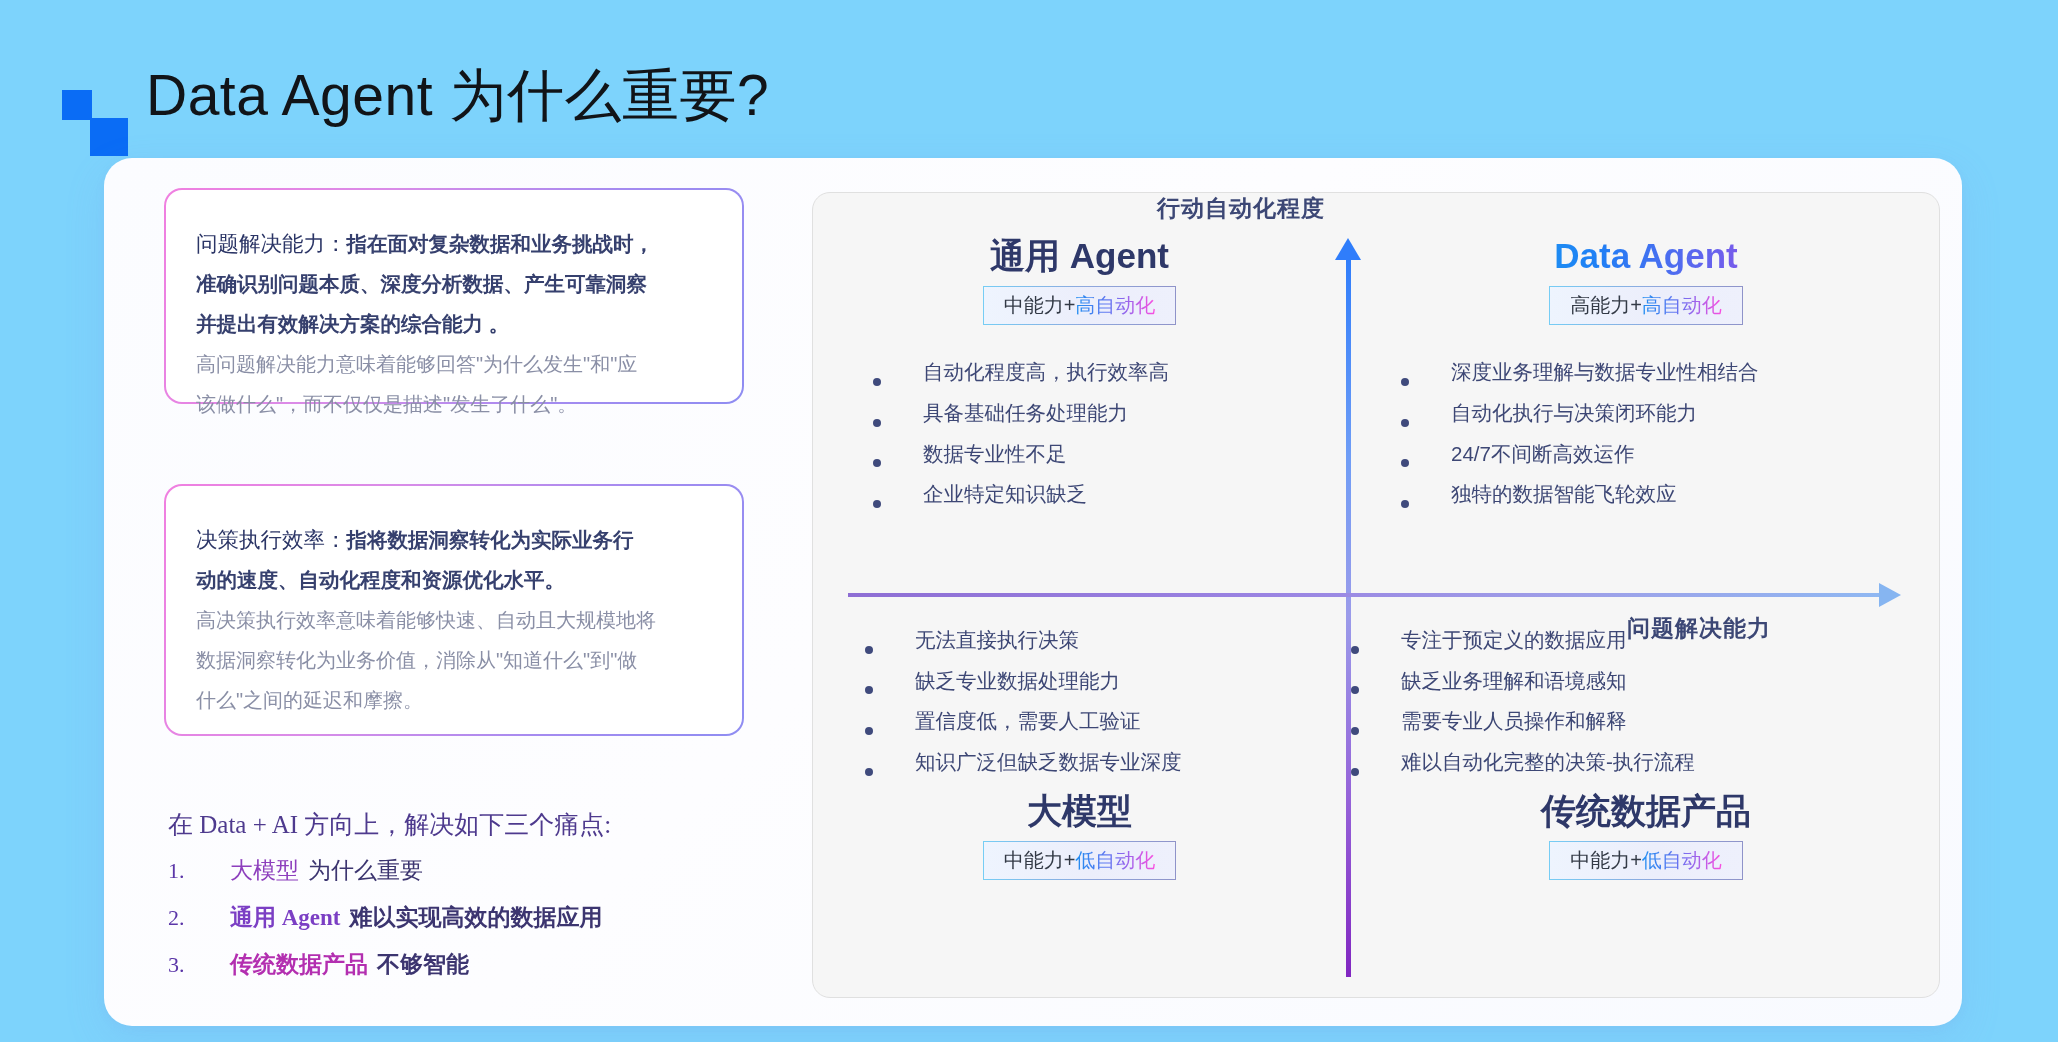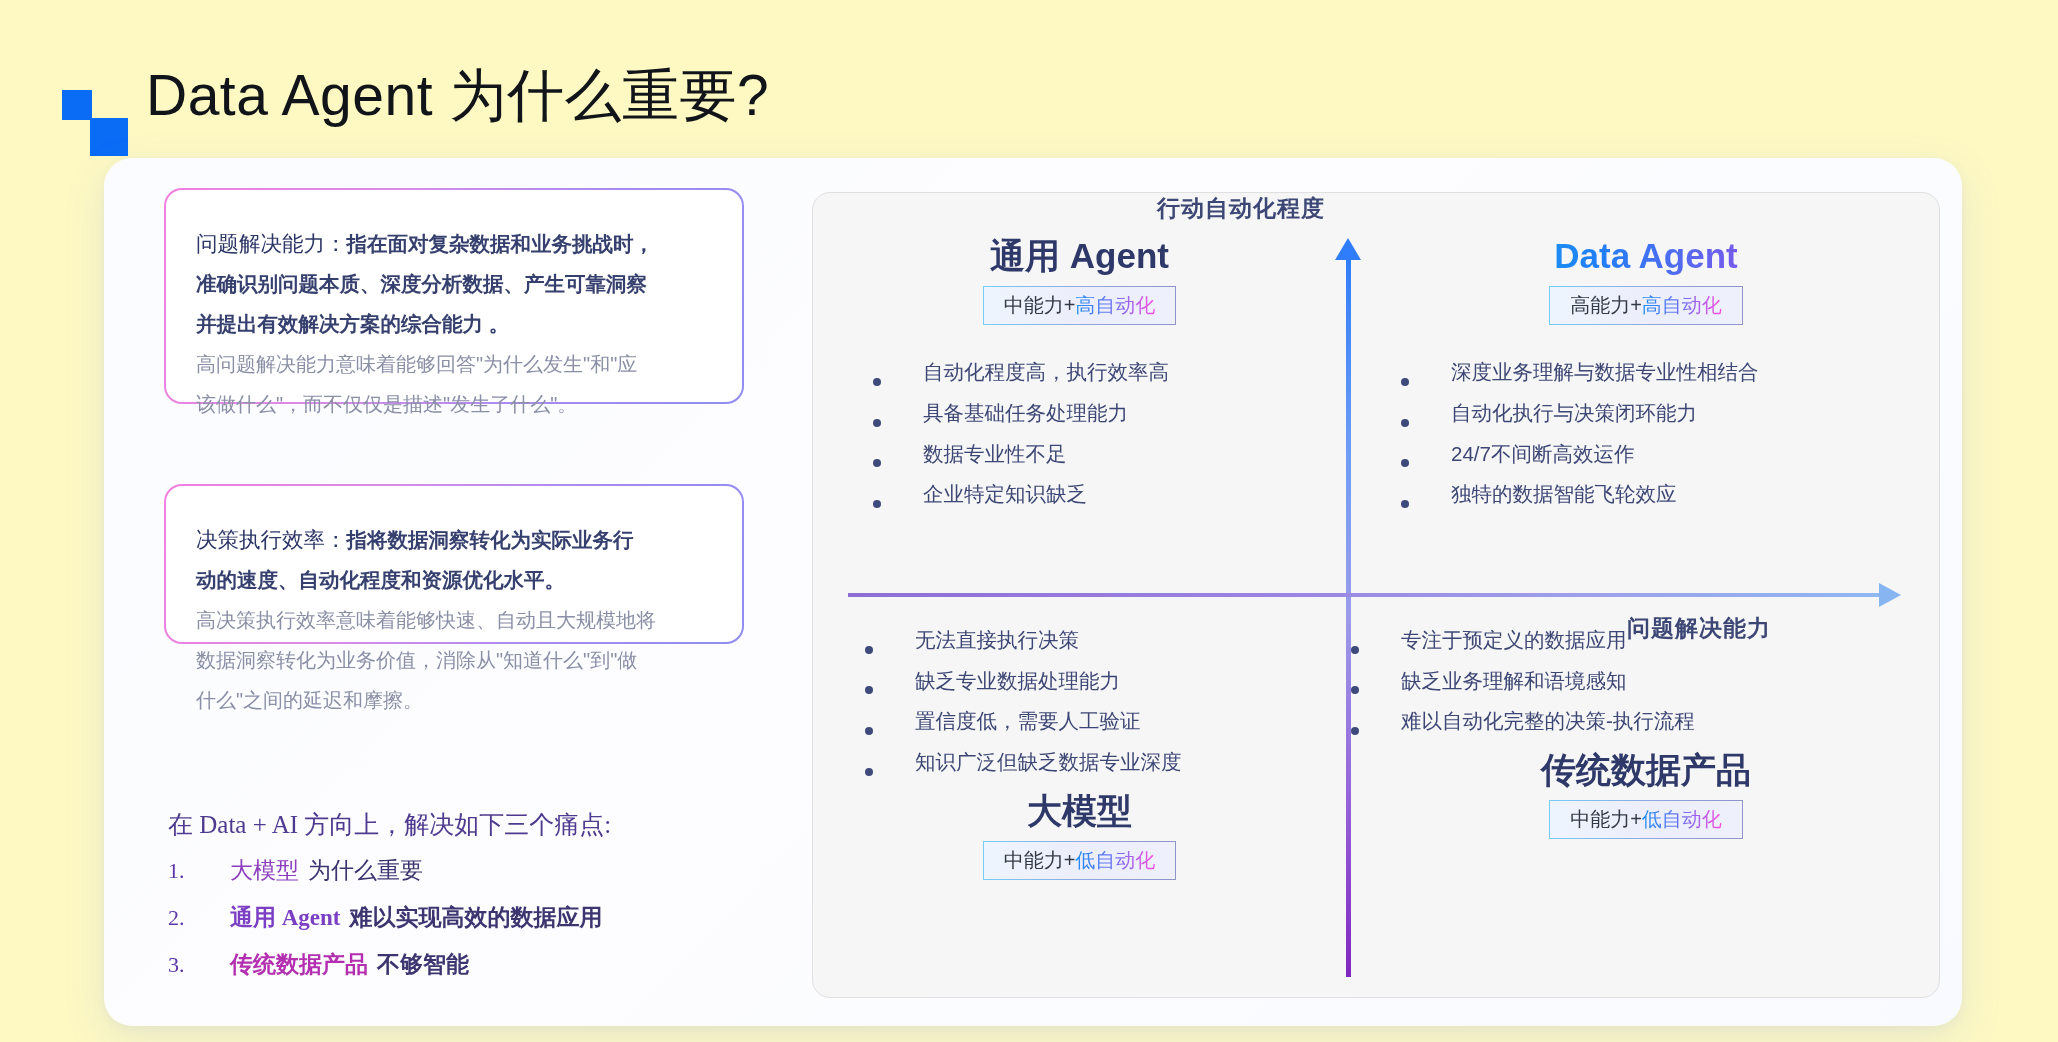--- a/index.html
+++ b/index.html
@@ -2,21 +2,21 @@
 <html><head>
 <meta charset="utf-8">
 <style>
   * { box-sizing: border-box; margin: 0; padding: 0; }
   html, body {
     width: 2058px; height: 1042px;
     background: #ffffff;
     font-family: "Liberation Sans", "DejaVu Sans", sans-serif;
     overflow: hidden;
   }
-  .page { position: relative; width: 2058px; height: 1042px; background:#fef9c3; }
+  .page { position: relative; width: 2058px; height: 1042px; background:#7dd3fc; }
 
   
   .header { position:absolute; left:0; top:0; width:100%; height:165px; }
   .logo { position:absolute; left:62px; top:90px; width:70px; height:66px; }
   .logo .sq-a { position:absolute; left:0; top:0; width:30px; height:30px; background:#0a6cf5; }
   .logo .sq-b { position:absolute; left:28px; top:28px; width:38px; height:38px; background:#0a6cf5; }
   .title {
     position:absolute; left:146px; top:58px;
     font-size:57px; font-weight:400; color:#111418;
     letter-spacing:0.5px; white-space:nowrap;
@@ -37,21 +37,21 @@
   .info-card {
     position:absolute; left:0; width:580px;
     border-radius:18px;
     background:
       linear-gradient(#ffffff,#ffffff) padding-box,
       linear-gradient(110deg,#f07fe0 0%, #d98ce8 35%, #a48bf0 70%, #8f8df2 100%) border-box;
     border:2px solid transparent;
     padding:34px 30px 30px 30px;
   }
   #card-1 { top:0;   height:216px; }
-  #card-2 { top:296px; height:160px; }
+  #card-2 { top:296px; height:252px; }
 
   .card-line {
     font-size:20.5px; line-height:40px;
     color:#36406e; font-weight:700; white-space:nowrap;
   }
   .card-line .lead { font-size:21.5px; font-weight:400; color:#2b3566; }
   .card-line.sub { color:#8a8fa6; font-weight:400; font-size:20px; }
 
   
   .pains { position:absolute; left:4px; top:620px; width:600px; }
@@ -314,20 +314,24 @@
         <div class="bullet">
             <span class="dot"></span>
             <span class="btext">专注于预定义的数据应用</span>
           </div>
         <div class="bullet">
             <span class="dot"></span>
             <span class="btext">缺乏业务理解和语境感知</span>
           </div>
         <div class="bullet">
             <span class="dot"></span>
+            <span class="btext">需要专业人员操作和解释</span>
+          </div>
+        <div class="bullet">
+            <span class="dot"></span>
             <span class="btext">难以自动化完整的决策-执行流程</span>
           </div>
       </div>
       <div class="q-head">
         <div class="q-title">传统数据产品</div>
         <div class="badge">
           <span class="b-plain">中能力+</span><span class="b-grad">低自动化</span>
         </div>
       </div>
     </div>

